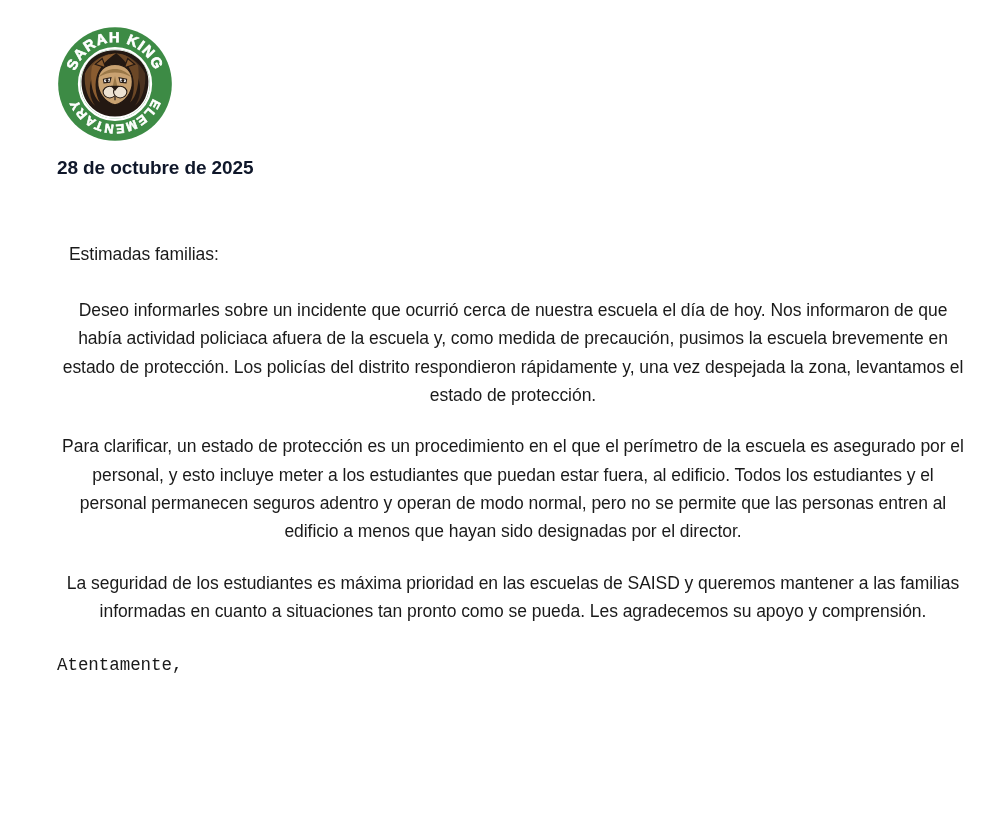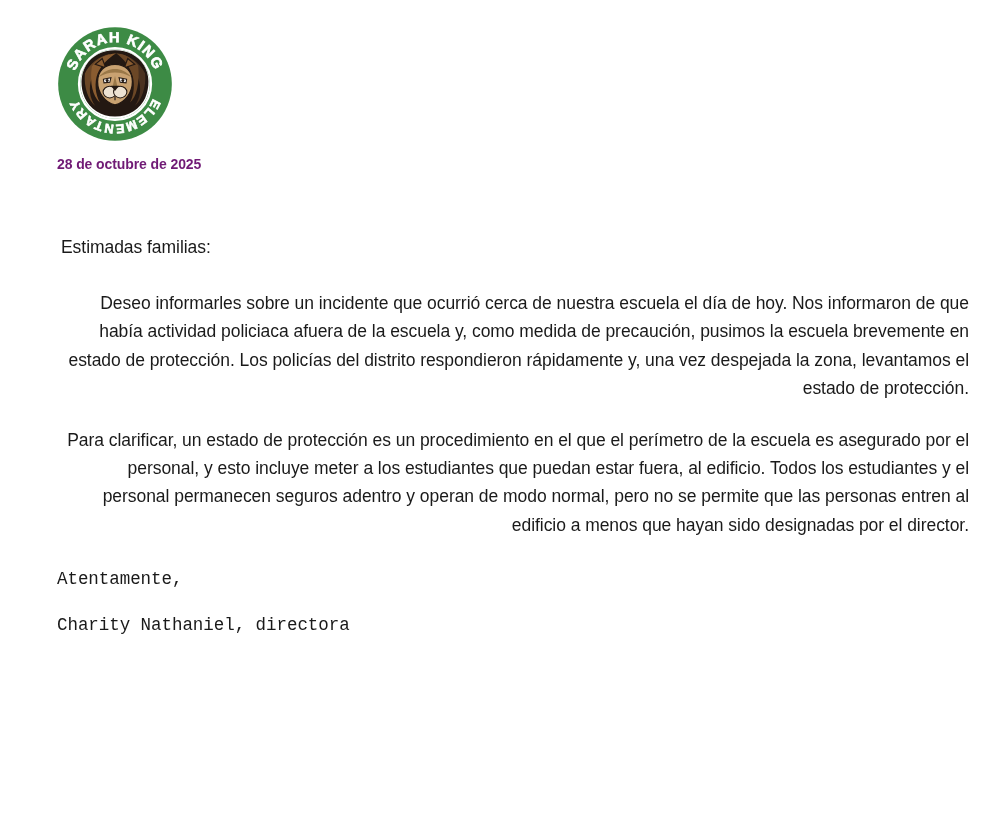--- a/index.html
+++ b/index.html
@@ -39,45 +39,45 @@
 
   
   .doc-body {
     position: absolute;
     top: 155px;
     left: 57px;
     width: 912px;
   }
 
   .date-line {
-    font-size: 14px;
+    font-size: 19px;
     font-weight: 700;
     letter-spacing: -0.1px;
-    color: #701a75;
+    color: #0f172a;
     margin: 0 0 60px 0;
     line-height: 1.35;
   }
 
   .salutation {
     font-size: 17.5px;
     font-weight: 400;
     color: #1a1a1a;
-    margin: 0 0 29px 4px;
+    margin: 0 0 29px 12px;
     line-height: 1.5;
     letter-spacing: -0.05px;
   }
 
   .para {
     font-size: 17.5px;
     font-weight: 400;
     color: #1a1a1a;
     margin: 0 0 23px 0;
     line-height: 1.62;
     letter-spacing: -0.05px;
-    text-align: right;
+    text-align: center;
   }
 
   .closing-line {
     font-size: 17.5px;
     font-weight: 400;
     color: #1a1a1a;
     margin: 0 0 20px 0;
     line-height: 1.5;
     letter-spacing: -0.05px;
     font-family: Liberation Mono, monospace;
@@ -167,22 +167,22 @@
   <div class="doc-body">
 
     <div class="date-line">28 de octubre de 2025</div>
 
     <div class="salutation">Estimadas familias:</div>
 
     <p class="para">Deseo informarles sobre un incidente que ocurrió cerca de nuestra escuela el día de hoy. Nos informaron de que había actividad policiaca afuera de la escuela y, como medida de precaución, pusimos la escuela brevemente en estado de protección. Los policías del distrito respondieron rápidamente y, una vez despejada la zona, levantamos el estado de protección.</p>
 
     <p class="para">Para clarificar, un estado de protección es un procedimiento en el que el perímetro de la escuela es asegurado por el personal, y esto incluye meter a los estudiantes que puedan estar fuera, al edificio. Todos los estudiantes y el personal permanecen seguros adentro y operan de modo normal, pero no se permite que las personas entren al edificio a menos que hayan sido designadas por el director.</p>
 
+    <p class="para">La seguridad de los estudiantes es máxima prioridad en las escuelas de SAISD y queremos mantener a las familias informadas en cuanto a situaciones tan pronto como se pueda. Les agradecemos su apoyo y comprensión.</p>
 
     <div class="sig-block">
       <div class="closing-line">Atentamente,</div>
 
-      <div class="closing-line">Charity Nathaniel, directora</div>
 
     </div>
 
   </div>
 </div>
 
 </body></html>

